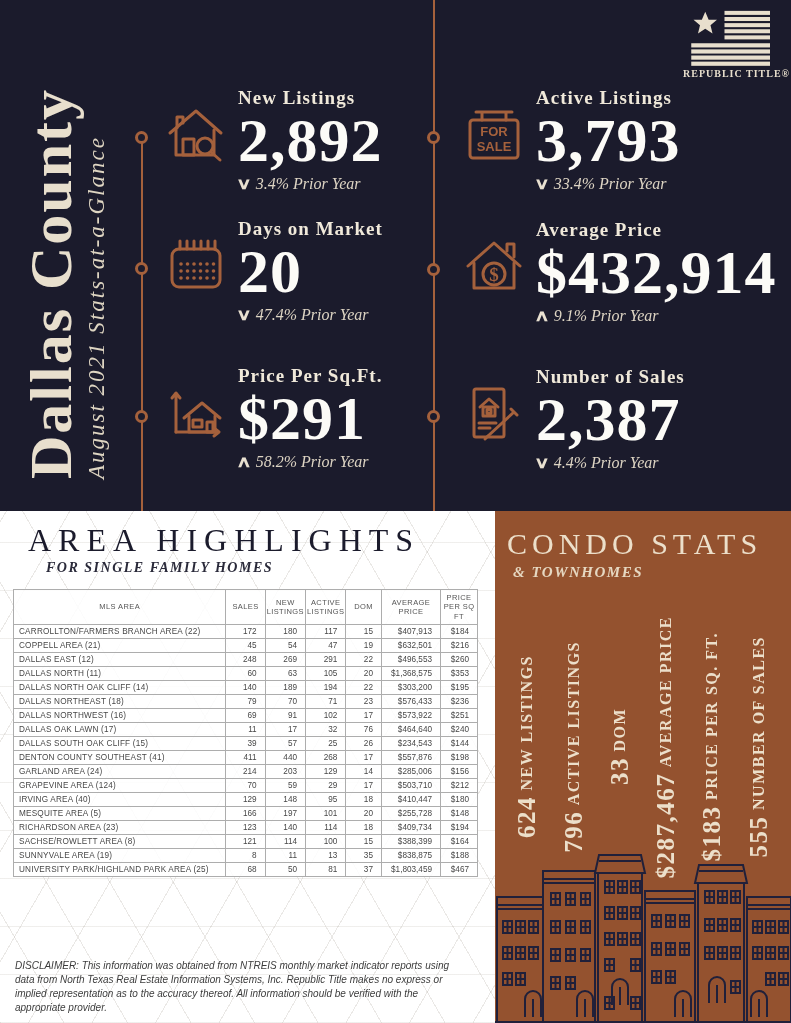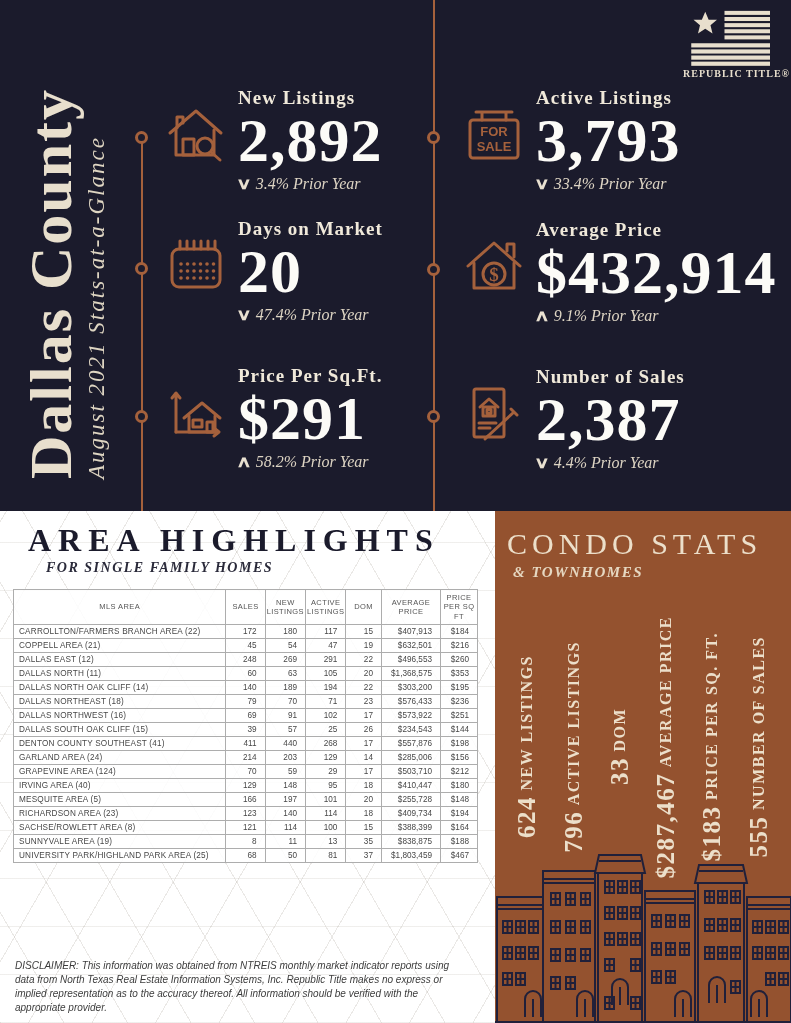--- a/index.html
+++ b/index.html
@@ -54,21 +54,21 @@
   .bottom-panel {
     position:absolute; left:0; top:511px; width:791px; height:512px;
     background:
       repeating-linear-gradient(60deg,  rgba(186,180,172,.30) 0 1px, transparent 1px 55px),
       repeating-linear-gradient(-60deg, rgba(186,180,172,.30) 0 1px, transparent 1px 55px),
       repeating-linear-gradient(0deg,   rgba(186,180,172,.22) 0 1px, transparent 1px 48px),
       #ffffff;
   }
   .ah-title {
     position:absolute; left:28px; top:11px;
-    font-size:32px; color:#1b1b2c; letter-spacing:7px; font-weight:700;text-align:center;
+    font-size:32px; color:#1b1b2c; letter-spacing:7px; font-weight:400;text-align:center;
   }
   .ah-sub {
     position:absolute; left:46px; top:49px;
     font-size:14px; font-style:italic; font-weight:700; color:#2a2a3a; letter-spacing:1.5px;
   }
   
   .mls-table {
     position:absolute; left:13px; top:78px; width:465px;
     border-collapse:collapse; background:rgba(255,255,255,.85);
     font-family:"Liberation Sans", sans-serif;
@@ -348,20 +348,29 @@
           <td>$236</td>
         </tr>
           <tr>
           <td class="c-area">DALLAS NORTHWEST (16)</td>
           <td>69</td>
           <td>91</td>
           <td>102</td>
           <td>17</td>
           <td>$573,922</td>
           <td>$251</td>
+        </tr>
+          <tr>
+          <td class="c-area">DALLAS OAK LAWN (17)</td>
+          <td>11</td>
+          <td>17</td>
+          <td>32</td>
+          <td>76</td>
+          <td>$464,640</td>
+          <td>$240</td>
         </tr>
           <tr>
           <td class="c-area">DALLAS SOUTH OAK CLIFF (15)</td>
           <td>39</td>
           <td>57</td>
           <td>25</td>
           <td>26</td>
           <td>$234,543</td>
           <td>$144</td>
         </tr>

